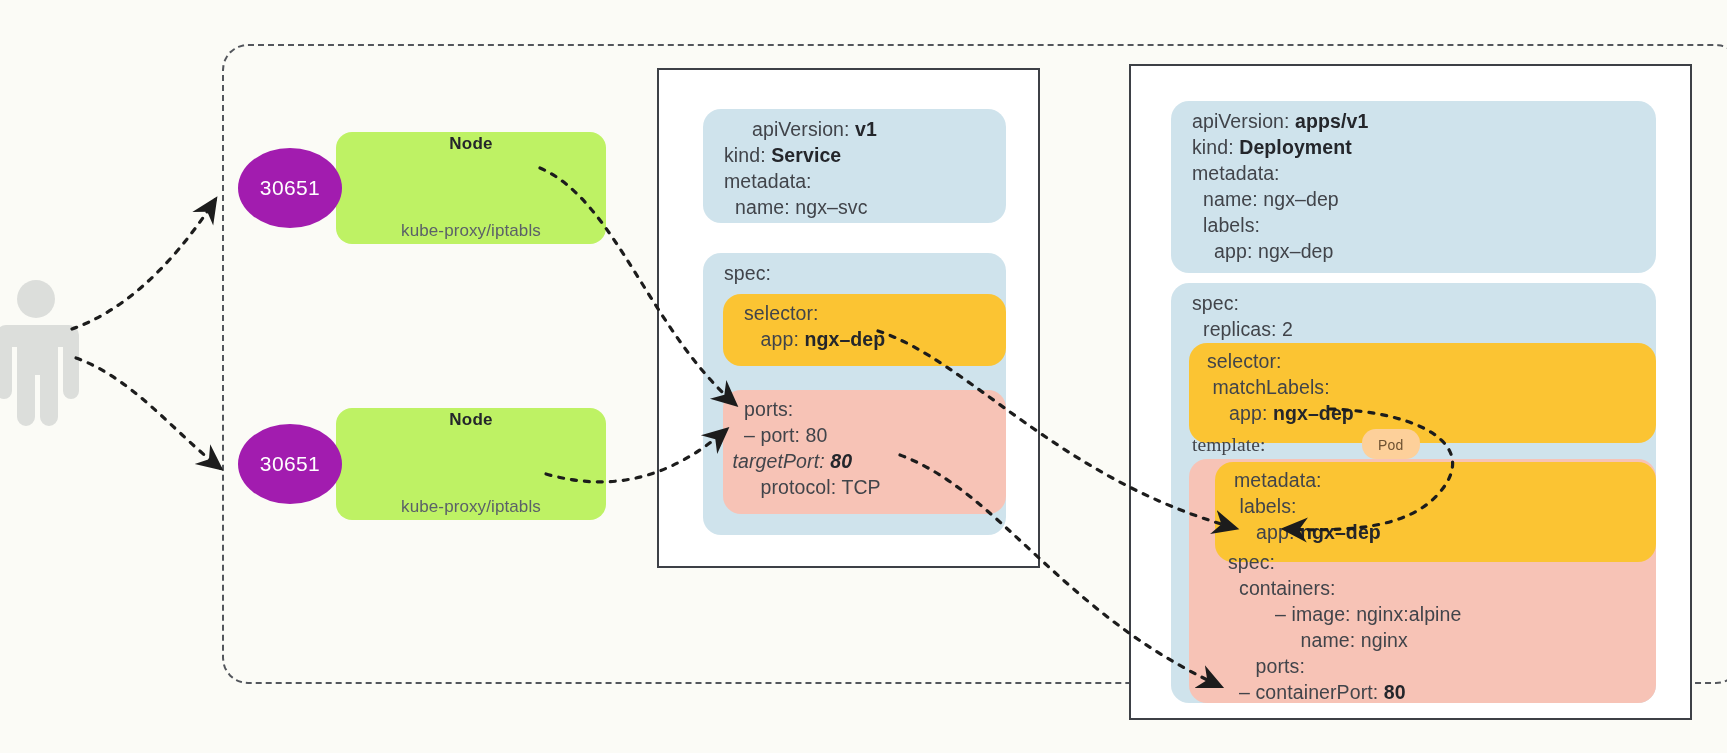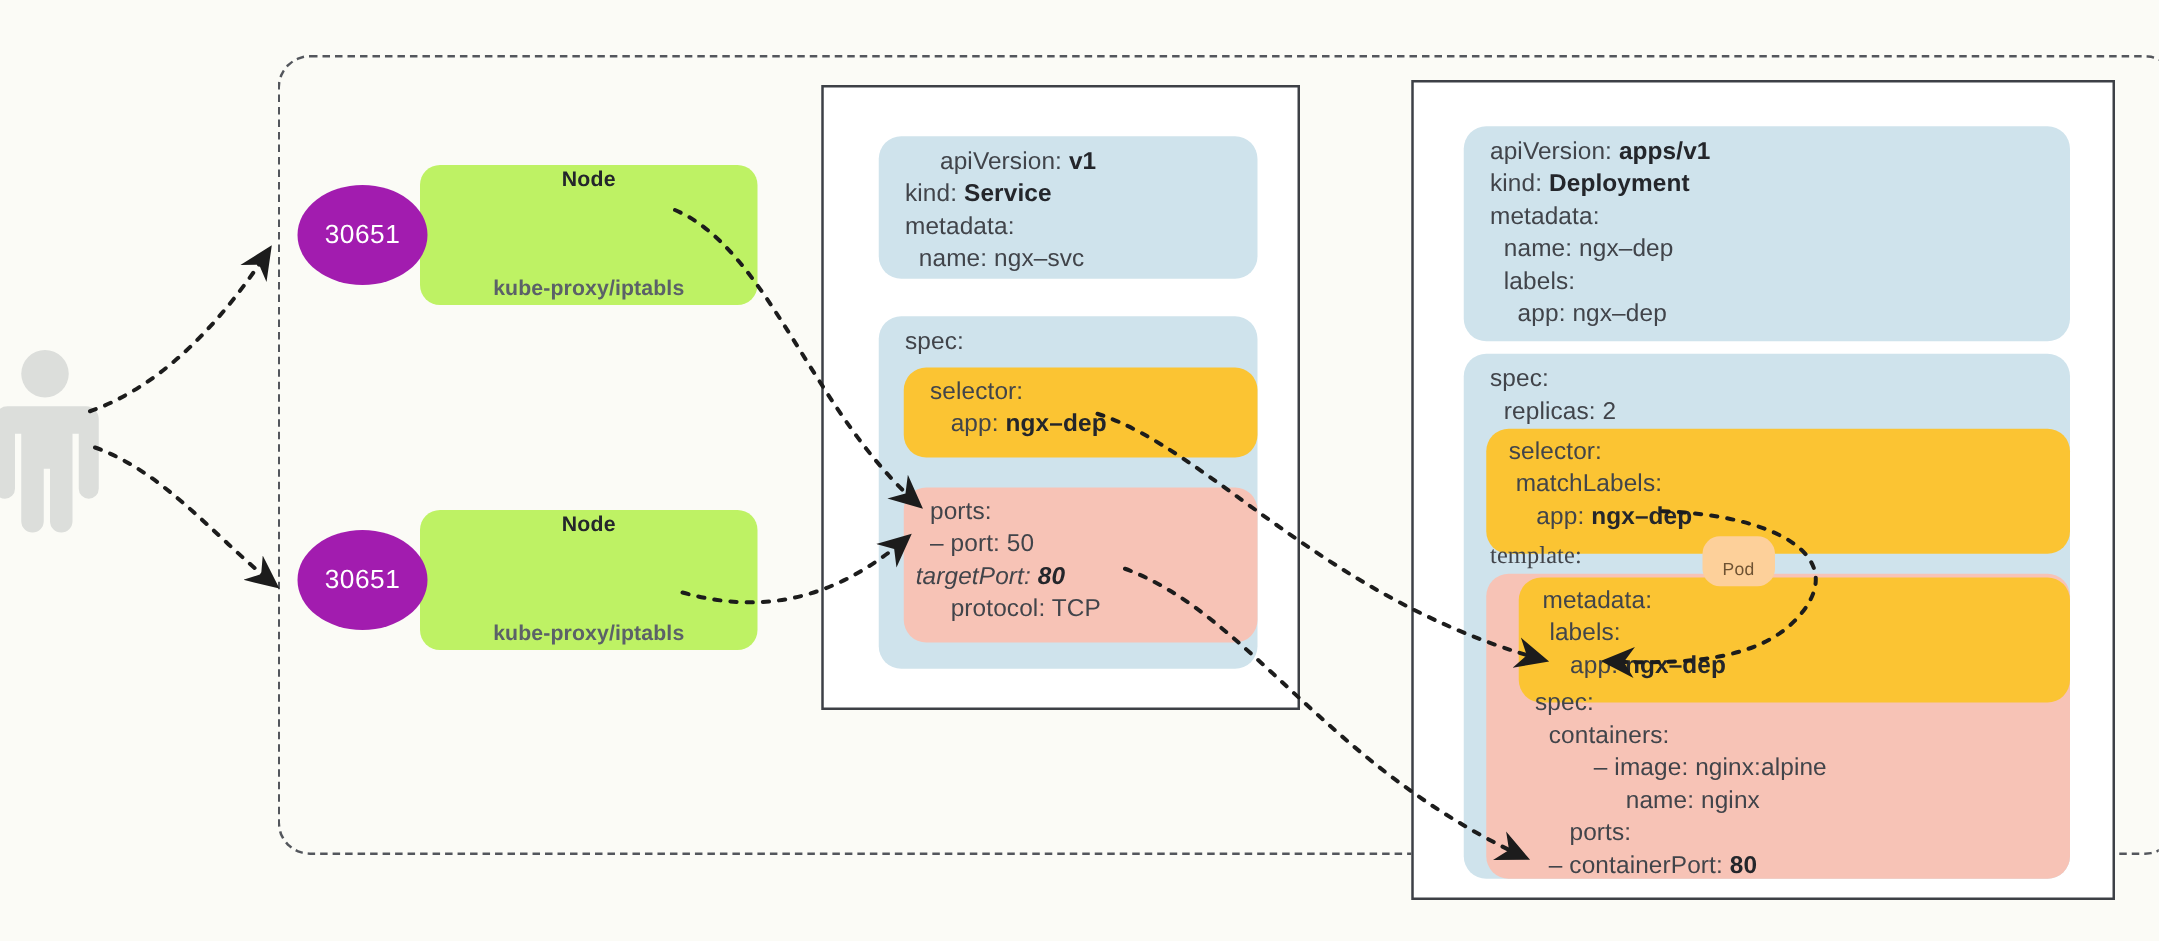--- a/index.html
+++ b/index.html
@@ -73,21 +73,21 @@
   }
   .node-card .node-title {
     font-size: 17px;
     font-weight: bold;
     color: #24262b;
     line-height: 1.45;
     letter-spacing: .2px;
   }
   .node-card .node-sub {
     font-size: 17px;
-    font-weight: bold;
+    font-weight: normal;
     color: #5b6168;
     line-height: 1.45;
     letter-spacing: .1px;
   }
   .port-ellipse {
     position: absolute;
     left: 0;
     top: 16px;
     width: 104px;
     height: 80px;
@@ -134,21 +134,21 @@
     white-space: pre;
     letter-spacing: .1px;
     z-index: 20;
   }
   .yline b { font-weight: bold; color: #24262b; }
 
   .pod-badge {
     position: absolute;
     background: #fdd09a;
     border-radius: 14px;
-    padding: 18px 16px 6px 16px;
+    padding: 8px 16px 6px 16px;
     font-size: 14px;
     color: #6e5232;
     z-index: 26;
     letter-spacing: .2px;
   }
 </style>
 </head>
 <body>
 
 <div id="stage">
@@ -191,21 +191,21 @@
 
   <div class="blk blue" style="left:703px; top:253px; width:303px; height:282px;"></div>
   <div class="yline" style="left:724px; top:262px;">spec:</div>
 
   <div class="blk yellow" style="left:723px; top:294px; width:283px; height:72px;"></div>
   <div class="yline" style="left:744px; top:302px;">selector:</div>
   <div class="yline" style="left:744px; top:328px;">&nbsp;&nbsp; app: <b>ngx–dep</b></div>
 
   <div class="blk pink" style="left:723px; top:390px; width:283px; height:124px;"></div>
   <div class="yline" style="left:744px; top:398px;">ports:</div>
-  <div class="yline" style="left:744px; top:424px;">– port: 50</div>
+  <div class="yline" style="left:744px; top:424px;">– port: 80</div>
   <div class="yline" style="left:716px; top:450px;font-style:italic;">&nbsp;&nbsp; targetPort: <b>80</b></div>
   <div class="yline" style="left:744px; top:476px;">&nbsp;&nbsp; protocol: TCP</div>
 
   <div class="yaml-panel" style="left:1129px; top:64px; width:563px; height:656px;"></div>
   <div class="yaml-panel-title" style="left:1148px; top:75px;">Deployment YAML</div>
 
   <div class="blk blue" style="left:1171px; top:101px; width:485px; height:172px;"></div>
   <div class="yline" style="left:1192px; top:110px;">apiVersion: <b>apps/v1</b></div>
   <div class="yline" style="left:1192px; top:136px;">kind: <b>Deployment</b></div>
   <div class="yline" style="left:1192px; top:162px;">metadata:</div>

